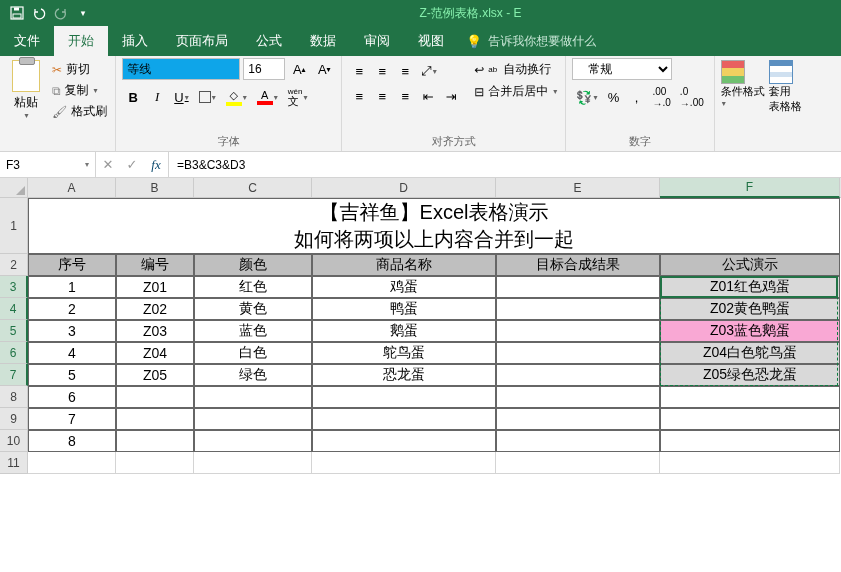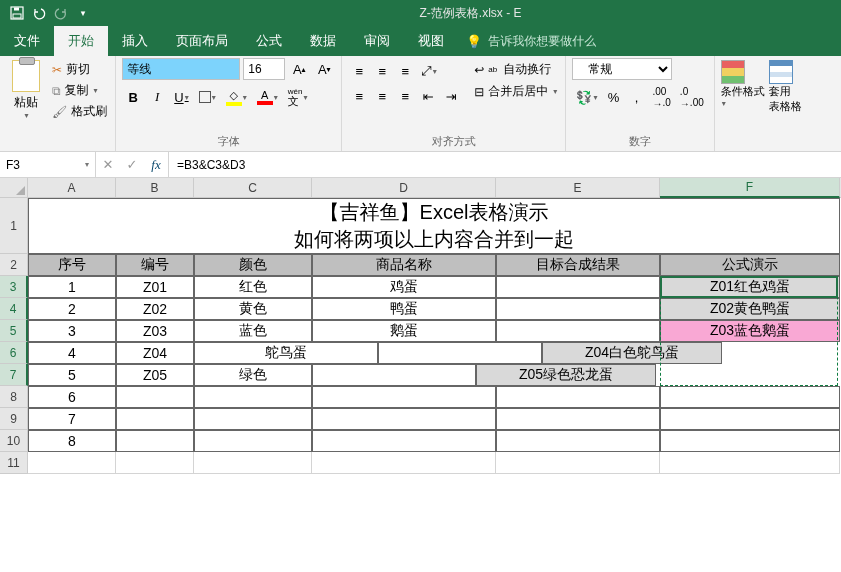--- a/index.html
+++ b/index.html
@@ -2,21 +2,21 @@
 <html><head>
 <meta charset="utf-8">
 <style>
 * { box-sizing: border-box; margin: 0; padding: 0; font-family: "Microsoft YaHei", sans-serif; }
 body { background: #fff; font-size: 12px; overflow: hidden; width: 841px; height: 572px; }
 
 
 .titlebar { background: #217346; height: 26px; display: flex; align-items: center; color: #fff; }
 .qat { display: flex; gap: 4px; padding: 0 8px; align-items: center; }
 .qat .icon { width: 18px; height: 18px; display: flex; align-items: center; justify-content: center; cursor: pointer; }
-.title-text { flex: 1; text-align: center; font-size: 12px; color: #e5e5e5; }
+.title-text { flex: 1; text-align: center; font-size: 12px; color: #86efac; }
 
 
 .ribbon-tabs { background: #217346; height: 30px; display: flex; align-items: stretch; color: #fff; font-size: 13px; }
 .ribbon-tab { padding: 0 14px; display: flex; align-items: center; cursor: pointer; }
 .ribbon-tab.active { background: #f3f3f3; color: #217346; font-weight: normal; }
 .tellme { display: flex; align-items: center; gap: 6px; padding: 0 8px; color: #c8e6d6; font-size: 12px; }
 .lightbulb { color: #f6d66a; font-size: 13px; }
 
 
 .ribbon-body { background: #f3f3f3; height: 96px; border-bottom: 1px solid #d4d4d4; display: flex; }
@@ -29,21 +29,21 @@
 .paste-icon::before { content: ""; position: absolute; top: -4px; left: 6px; width: 14px; height: 6px; background: #c0c0c0; border: 1px solid #888; border-radius: 2px; }
 .paste-label { font-size: 12px; margin-top: 2px; }
 
 .clip-col { display: flex; flex-direction: column; gap: 2px; }
 .clip-row { display: flex; align-items: center; gap: 4px; font-size: 12px; cursor: pointer; padding: 1px 2px; }
 .scissors { color: #d07020; }
 .copy-ic { color: #888; }
 .brush-ic { color: #666; }
 
 .font-row1 { display: flex; gap: 3px; align-items: center; }
-.font-name { background: #7dd3fc; border: 1px solid #c0c0c0; width: 118px; height: 22px; font-size: 12px; padding: 2px 4px; }
+.font-name { background: #0ea5e9; border: 1px solid #c0c0c0; width: 118px; height: 22px; font-size: 12px; padding: 2px 4px; }
 .font-size { background: #fff; border: 1px solid #c0c0c0; width: 42px; height: 22px; font-size: 12px; padding: 2px 4px; }
 .font-row2 { display: flex; gap: 2px; margin-top: 6px; }
 .ibtn { min-width: 22px; height: 22px; border: 1px solid transparent; display: flex; align-items: center; justify-content: center; cursor: pointer; font-size: 13px; padding: 0 3px; }
 .bold { font-weight: bold; }
 .italic { font-style: italic; font-family: serif; }
 .underline { text-decoration: underline; }
 .chev { font-size: 8px; color: #666; margin-left: 1px; }
 .fill-swatch { width: 16px; height: 4px; background: #ffff00; }
 .font-swatch { width: 16px; height: 4px; background: #ff0000; }
 
@@ -348,29 +348,31 @@
           <div class="cell tbl wB">Z03</div>
           <div class="cell tbl wC">蓝色</div>
           <div class="cell tbl wD">鹅蛋</div>
           <div class="cell tbl wE"></div>
           <div class="cell tbl wF" style="background:#f9a8d4">Z03蓝色鹅蛋</div>
         </div>
         <div class="row">
           <div class="rowhead sel">6</div>
           <div class="cell tbl wA">4</div>
           <div class="cell tbl wB">Z04</div>
+          <div class="cell tbl wC">白色</div>
           <div class="cell tbl wD">鸵鸟蛋</div>
           <div class="cell tbl wE"></div>
           <div class="cell tbl wF" style="background:#d9d9d9">Z04白色鸵鸟蛋</div>
         </div>
         <div class="row">
           <div class="rowhead sel">7</div>
           <div class="cell tbl wA">5</div>
           <div class="cell tbl wB">Z05</div>
           <div class="cell tbl wC">绿色</div>
+          <div class="cell tbl wD">恐龙蛋</div>
           <div class="cell tbl wE"></div>
           <div class="cell tbl wF" style="background:#d9d9d9">Z05绿色恐龙蛋</div>
         </div>
       </div>
 
     <div id="extra-rows">
         <div class="row">
           <div class="rowhead">8</div>
           <div class="cell tbl wA">6</div>
           <div class="cell tbl wB"></div>

